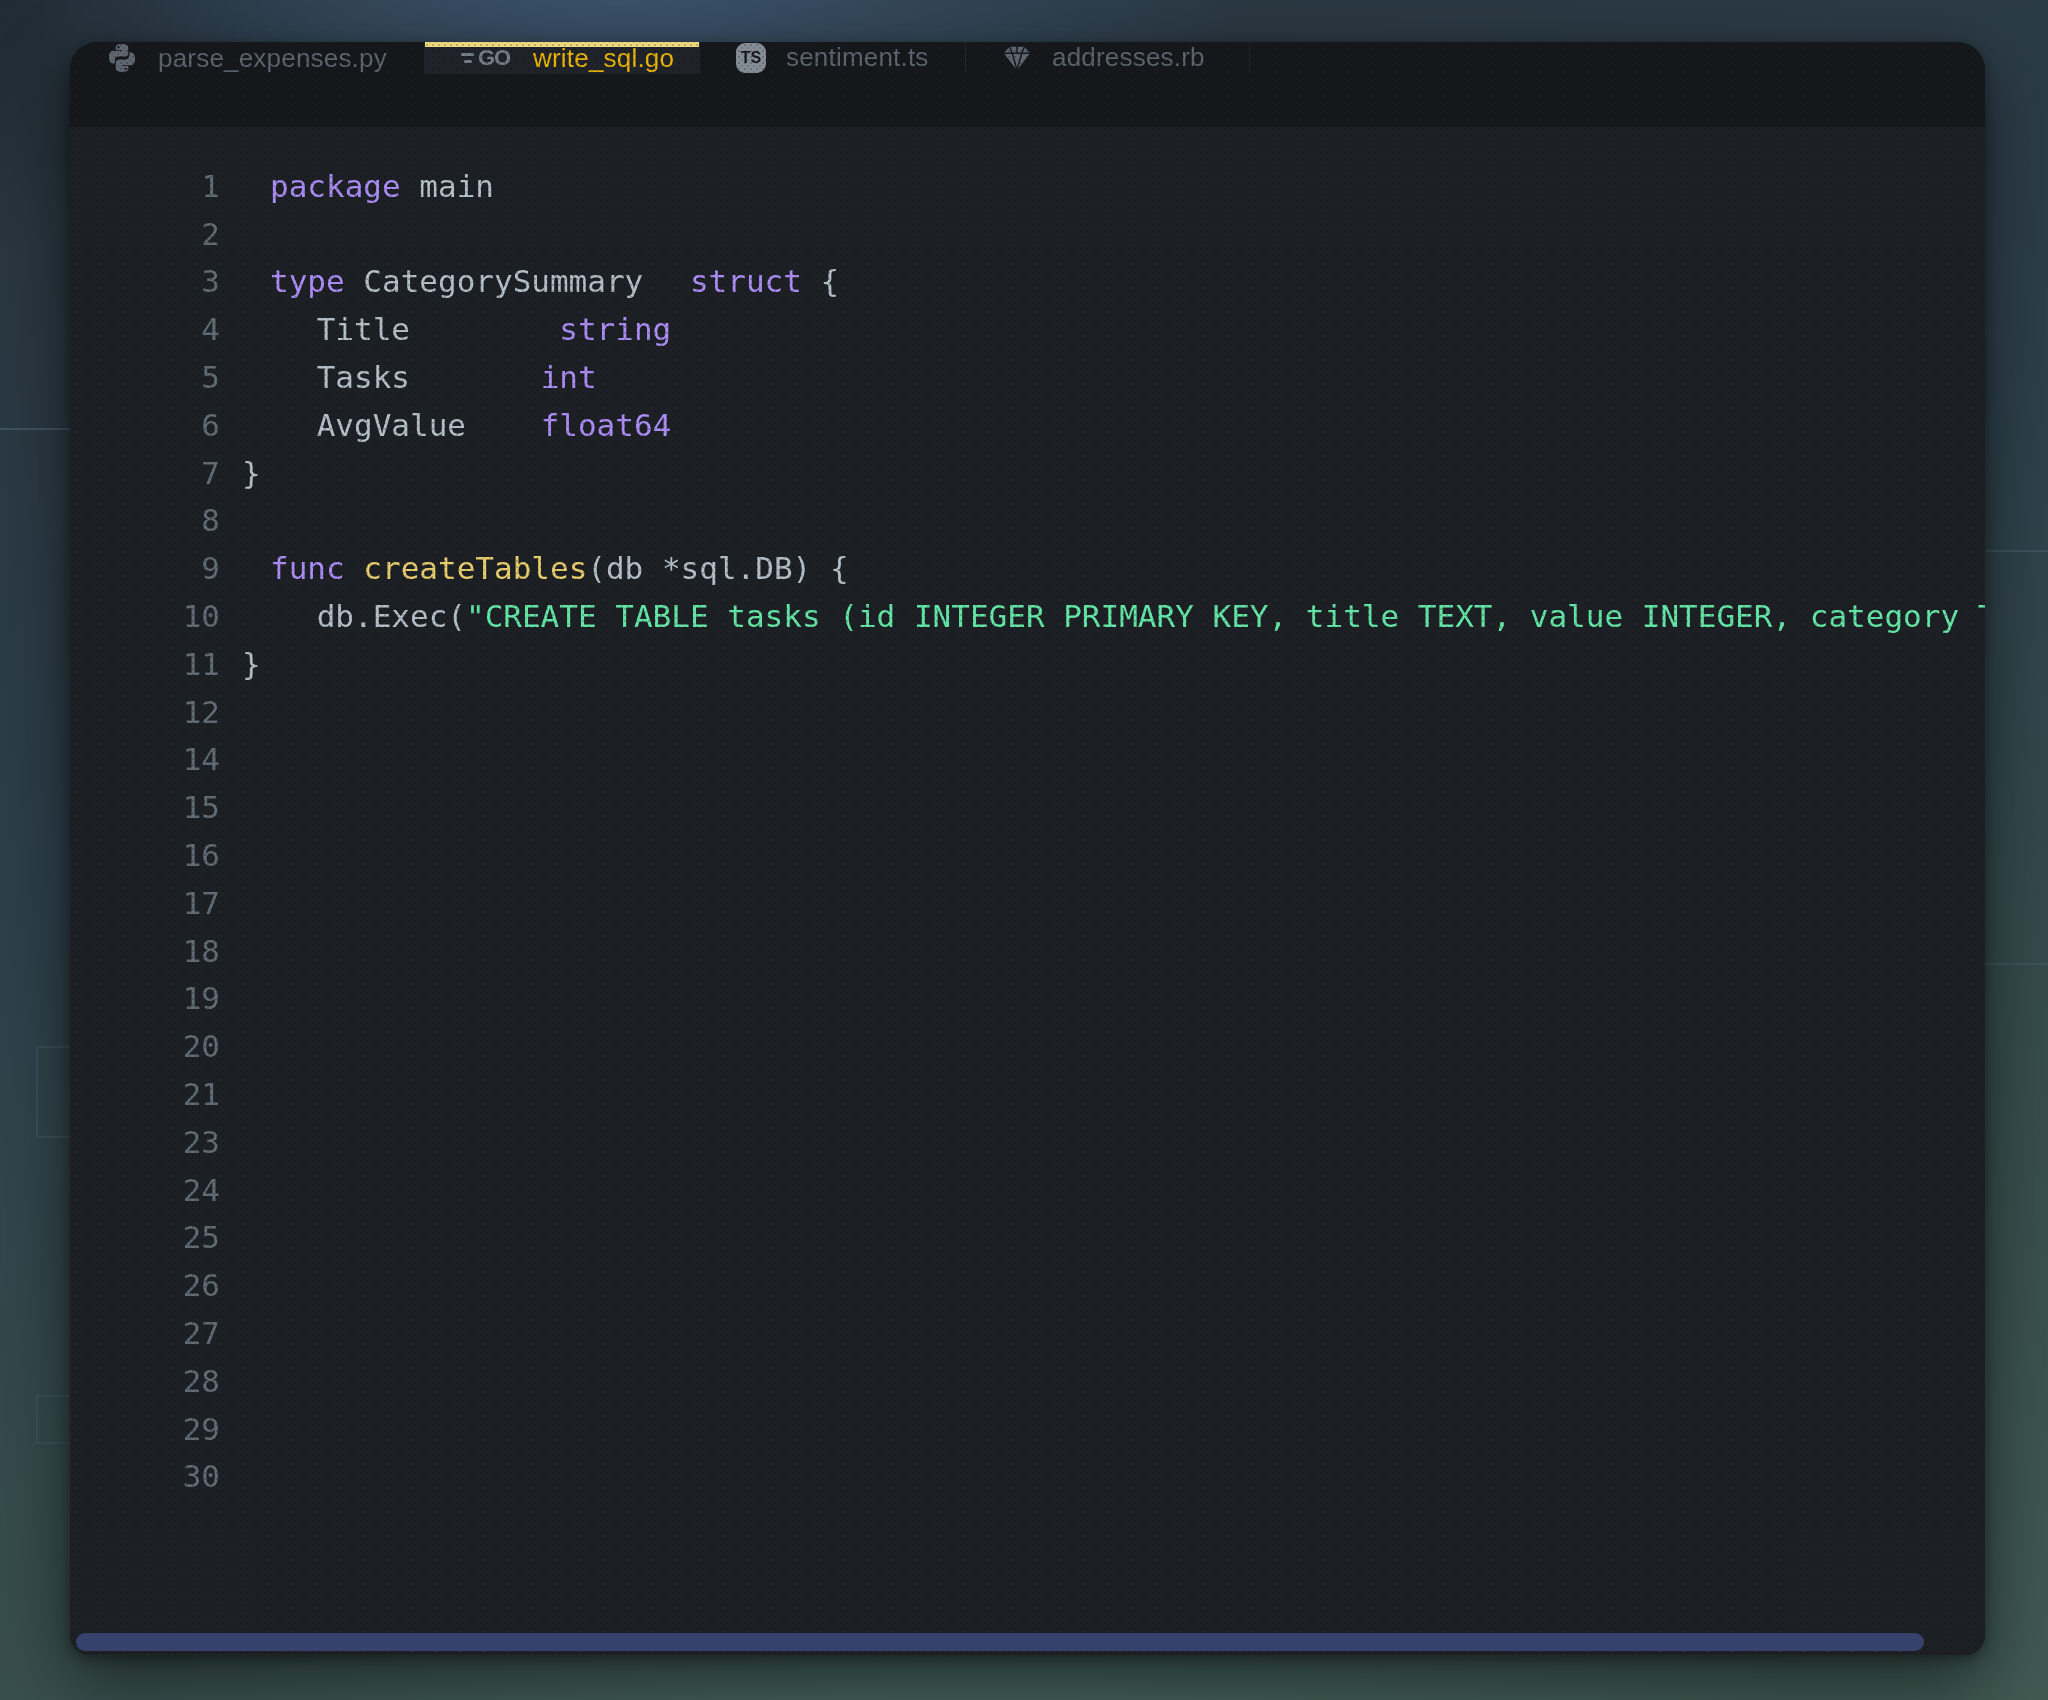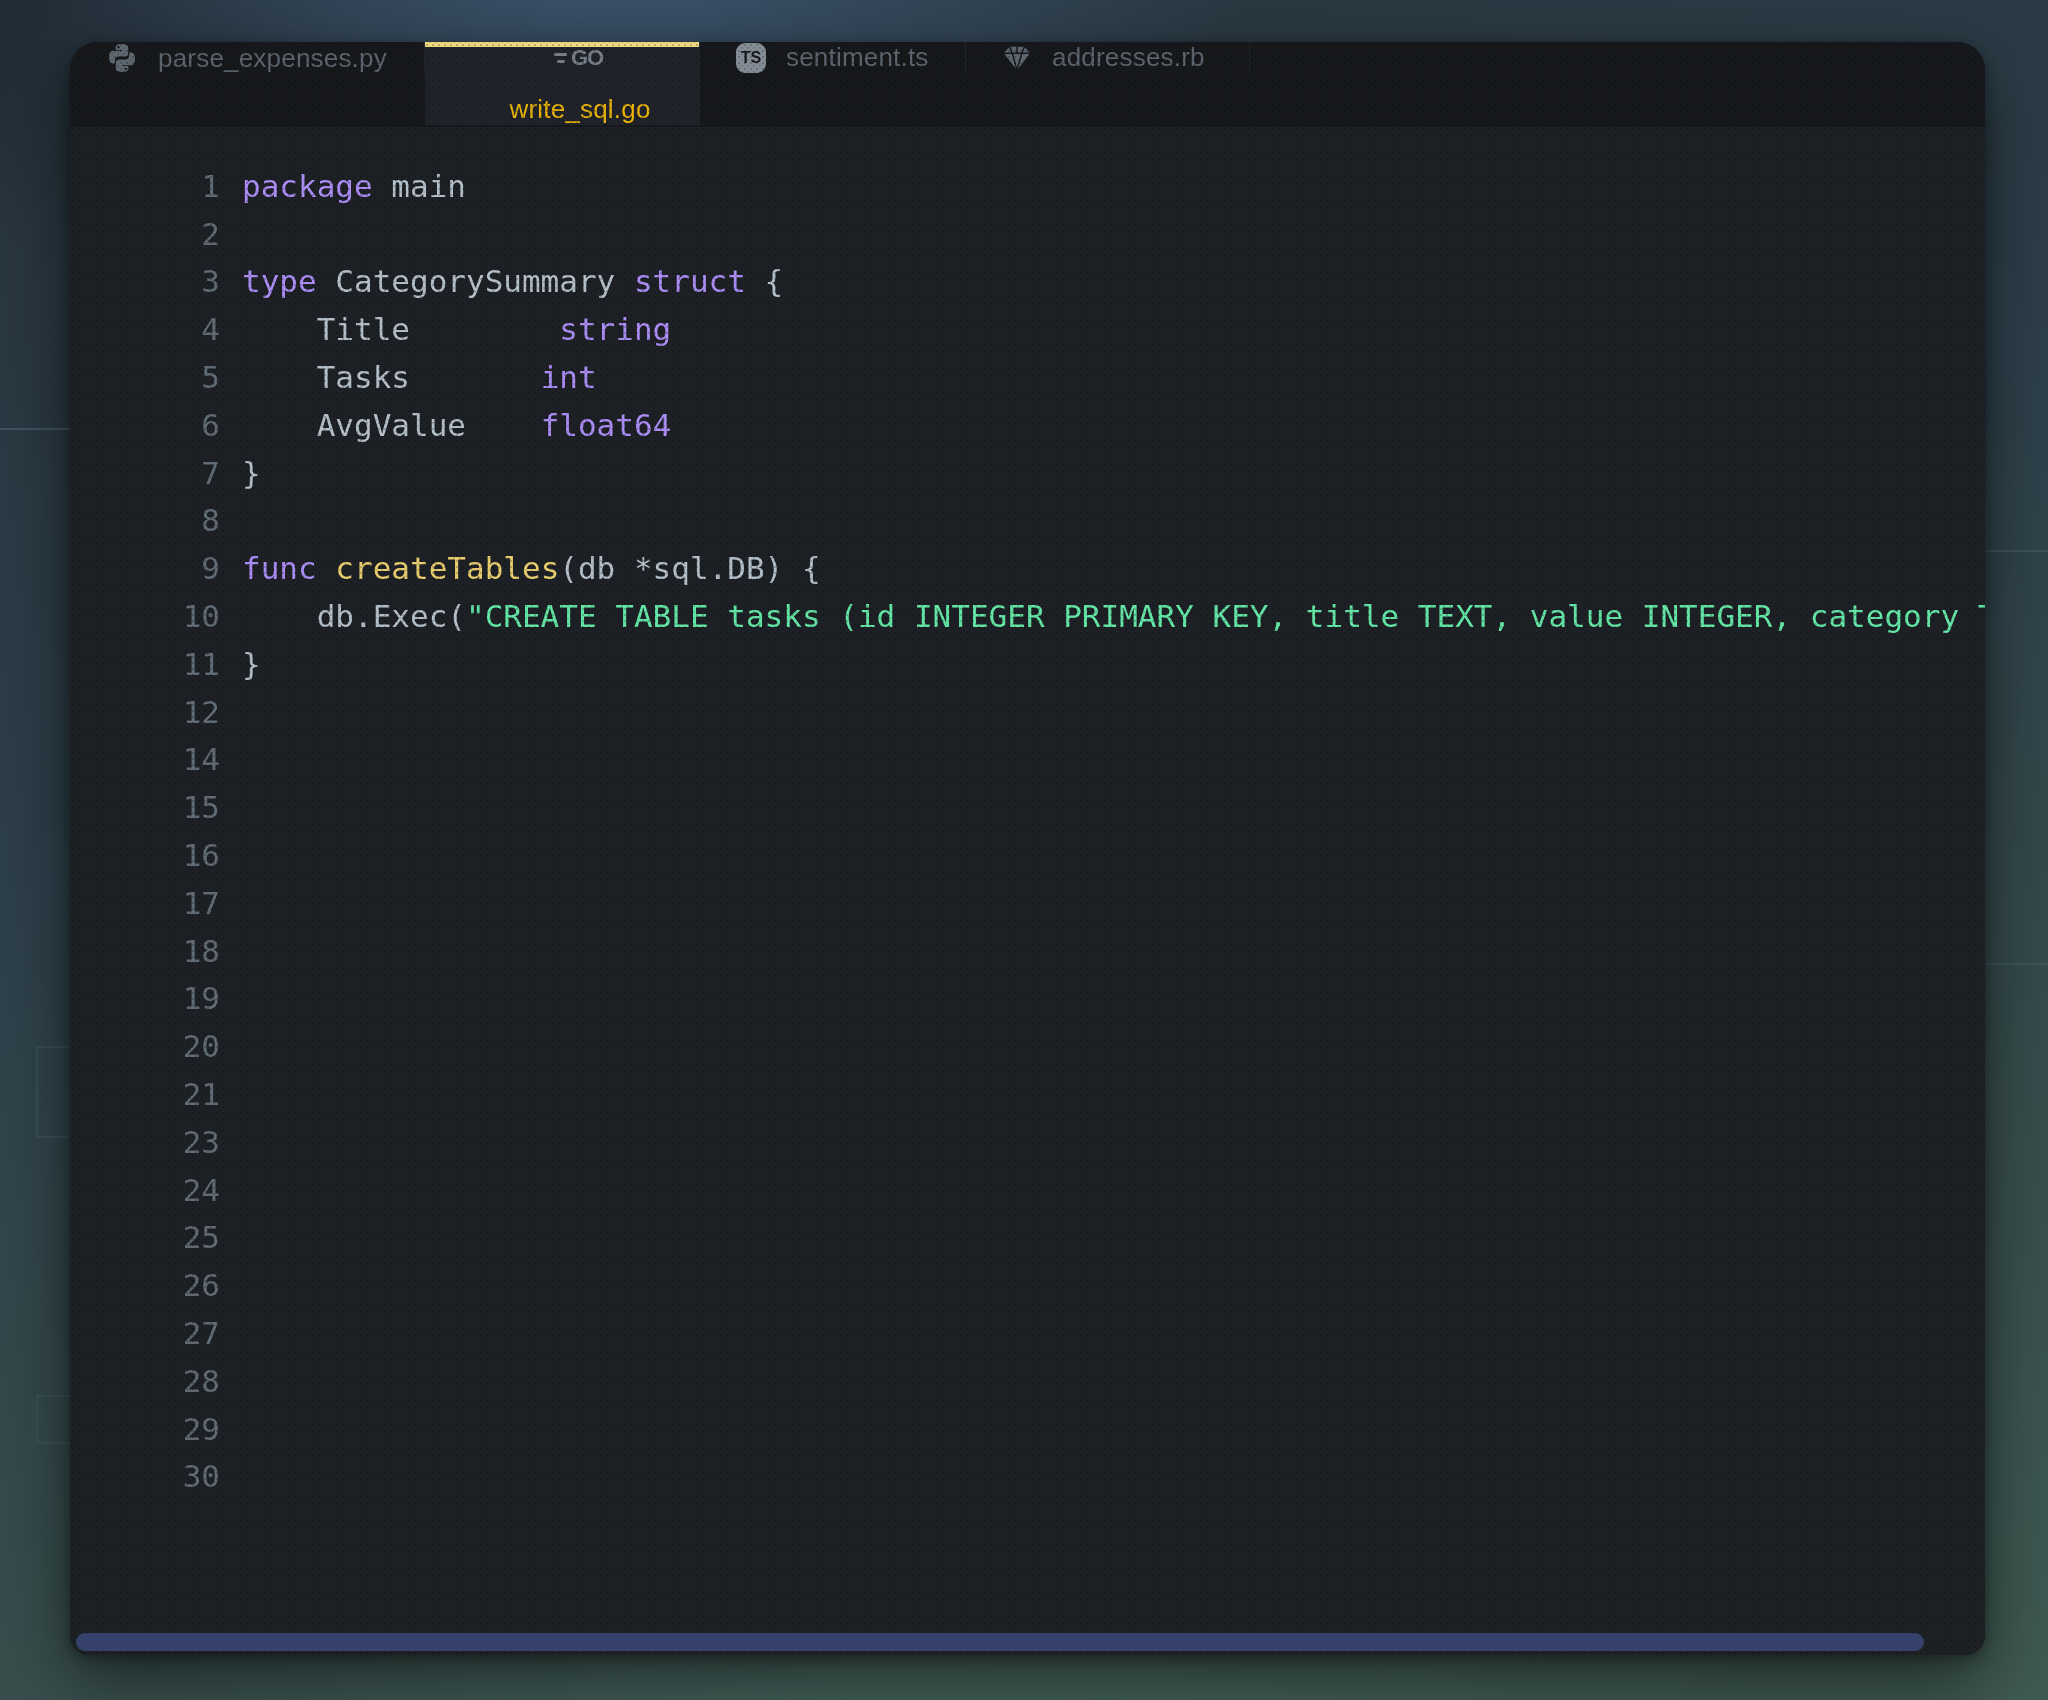--- a/index.html
+++ b/index.html
@@ -81,21 +81,21 @@
     background:var(--bg-editor,#1d2024);
     padding-top:35px;box-sizing:border-box;overflow:hidden;
   }
   .code-line{
     display:flex;align-items:center;height:47.8px;
     font-family:"DejaVu Sans Mono","Liberation Mono",monospace;
     font-size:31px;white-space:pre;
   }
   .ln{flex:0 0 150px;text-align:right;color:#626c76;}
   .lc{padding-left:22px;color:var(--pl,#b4bfc9);}
-  .tok-kw{color:var(--kw,#ab8df5);}
+  .tok-kw{color:var(--kw,#ab8df5);margin-left:28px;}
   .tok-ty{color:var(--ty,#ab8df5);}
   .tok-fn{color:var(--fn,#e8cd6e);}
   .tok-str{color:var(--str,#63e5a5);}
   .tok-pl{color:var(--pl,#b4bfc9);}
   .cursor{
     display:inline-block;width:3px;height:36px;background:#cfd8df;
     vertical-align:-7px;margin-left:2px;
   }
 
   .hscrollbar{
@@ -121,21 +121,21 @@
     <div class="tab" style="width:355px;">
       <span class="icon">
         <svg width="32" height="32" viewBox="0 0 32 32" fill="currentColor">
           <path d="M15.9 2c-6.6 0-6.2 2.9-6.2 2.9v3h6.3v.9H7.2s-4.2-.5-4.2 6.2 3.7 6.4 3.7 6.4h2.2v-3.1s-.1-3.7 3.6-3.7h6.2s3.5.1 3.5-3.4V5.4S22.7 2 15.9 2zm-3.4 2a1.15 1.15 0 1 1 0 2.3 1.15 1.15 0 0 1 0-2.3z"></path>
           <path d="M16.1 30c6.6 0 6.2-2.9 6.2-2.9v-3h-6.3v-.9h8.8s4.2.5 4.2-6.2-3.7-6.4-3.7-6.4h-2.2v3.1s.1 3.7-3.6 3.7h-6.2s-3.5-.1-3.5 3.4v5.8S9.3 30 16.1 30zm3.4-2a1.15 1.15 0 1 1 0-2.3 1.15 1.15 0 0 1 0 2.3z"></path>
         </svg>
       </span>
       <span class="label">parse_expenses.py</span>
     </div>
 
-    <div class="tab active" style="width:275px;flex-direction:column;">
+    <div class="tab active" style="width:275px;">
       <span class="icon go-badge">
         <span class="gl gl1"></span>
           <span class="gl gl2"></span>
         <b>GO</b>
       </span>
       <span class="label">write_sql.go</span>
     </div>
 
     <div class="tab" style="width:266px;">
       <span class="icon">

